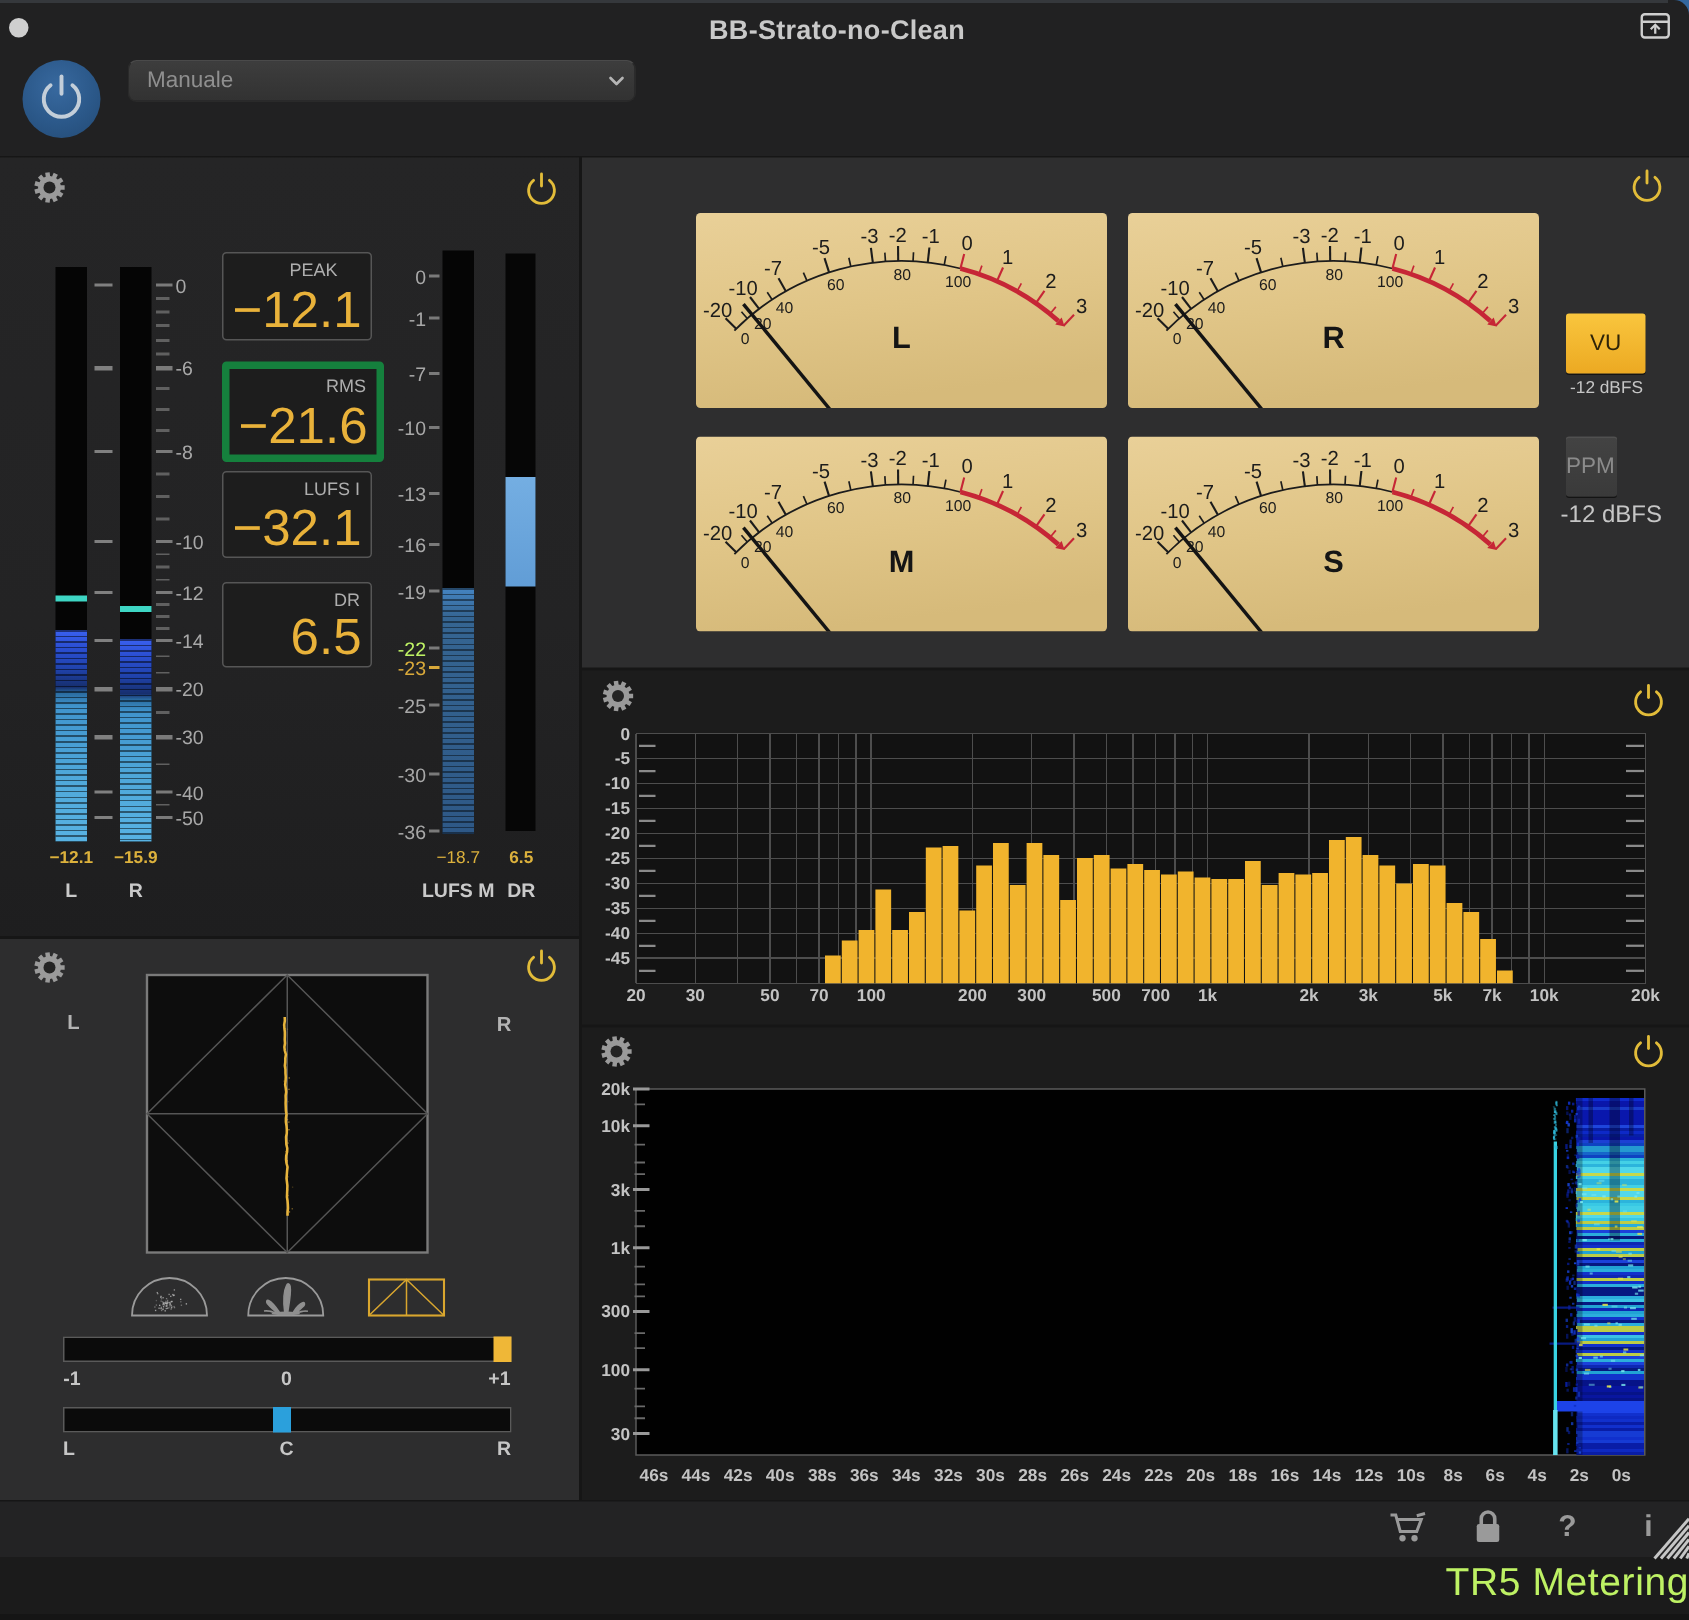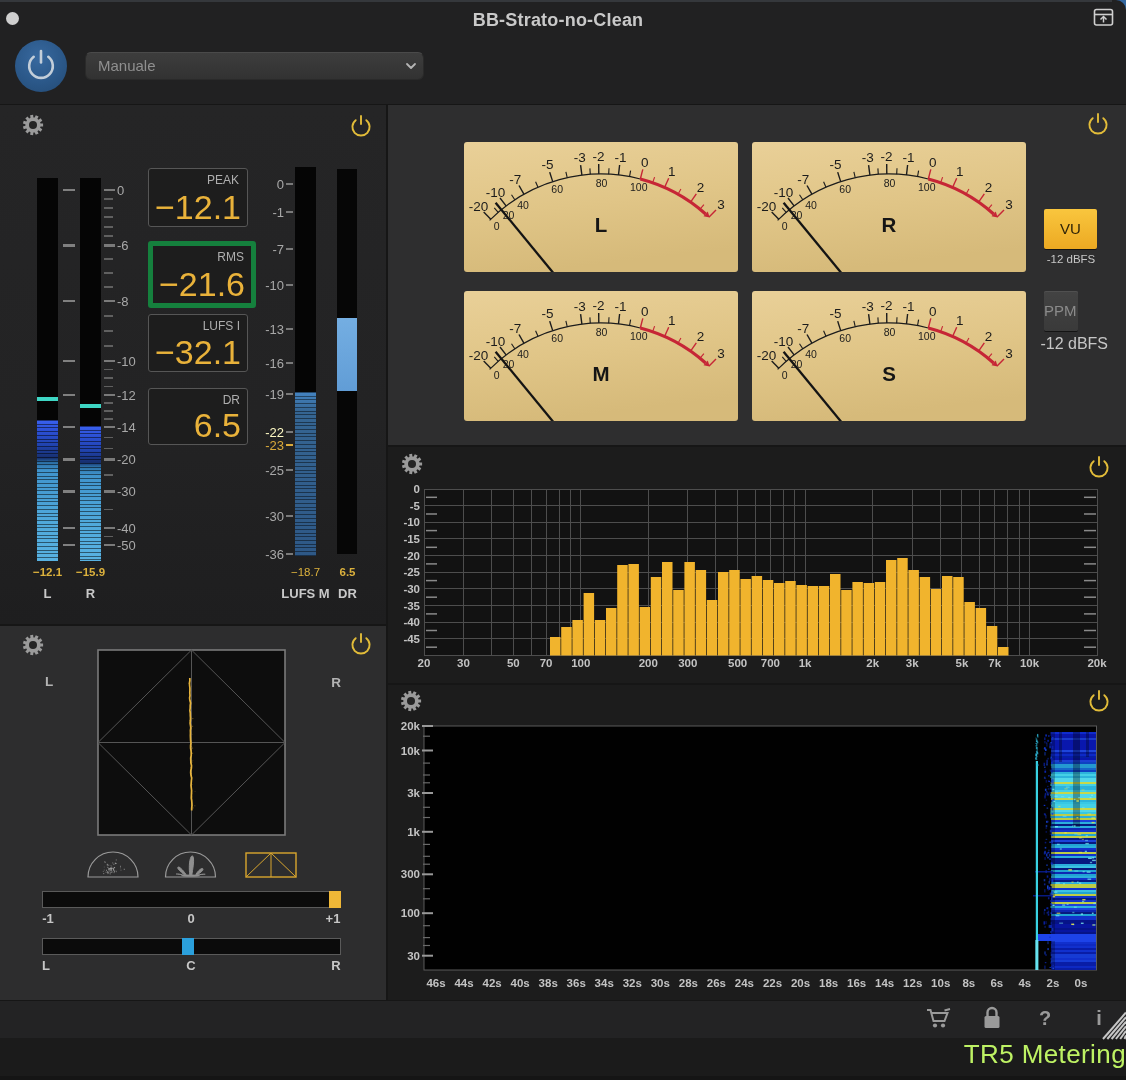--- a/index.html
+++ b/index.html
@@ -10,21 +10,21 @@
       <rect x="2.5" y="2.5" width="18" height="15.5" rx="2" fill="none" stroke="#cfcfcf" stroke-width="1.6"></rect>
       <line x1="3" y1="7.5" x2="20" y2="7.5" stroke="#cfcfcf" stroke-width="1.6"></line>
       <line x1="11.5" y1="15.5" x2="11.5" y2="10" stroke="#cfcfcf" stroke-width="1.5"></line>
       <polyline points="8.5,12.5 11.5,9.5 14.5,12.5" fill="none" stroke="#cfcfcf" stroke-width="1.5"></polyline>
     </svg>
 <div class="abs" style="left:15px;top:40px;width:52px;height:52px;border-radius:50%;background:radial-gradient(circle at 45% 35%, #38699f 0%, #2b5889 55%, #234a74 100%)"></div>
 <svg class="abs" style="left:15px;top:40px" width="52" height="52" viewBox="-26 -26 52 52">
       <path d="M7.3,-9.2 A11.8,11.8 0 1 1 -7.3,-9.2" fill="none" stroke="#c3ced9" stroke-width="2.6" stroke-linecap="round"></path>
       <line x1="0" y1="-15" x2="0" y2="-3.5" stroke="#c3ced9" stroke-width="2.6" stroke-linecap="round"></line>
     </svg>
-<div class="abs" style="left:85px;top:52px;width:337px;height:26px;border-radius:6px;background:linear-gradient(180deg,#3d3d3d,#323232);border:1px solid #2a2a2a;border-top-color:#4a4a4a">
+<div class="abs" style="left:85px;top:40px;width:337px;height:26px;border-radius:6px;background:linear-gradient(180deg,#3d3d3d,#323232);border:1px solid #2a2a2a;border-top-color:#4a4a4a">
       <div style="position:absolute;left:12px;top:4px;font-size:15px;color:#8f8f8f">Manuale</div>
       <svg style="position:absolute;right:5px;top:7px" width="14" height="12" viewBox="0 0 14 12">
         <polyline points="3,4 7,8 11,4" fill="none" stroke="#b5b5b5" stroke-width="1.8" stroke-linecap="round" stroke-linejoin="round"></polyline>
       </svg>
     </div>
 <div class="abs" style="left:0;top:105px;width:386px;height:519px;background:linear-gradient(180deg,#252526 0%,#232324 60%,#1e1e1f 100%)"></div>
 <div class="abs" style="left:0;top:626px;width:386px;height:374px;background:#2d2d2e"></div>
 <div class="abs" style="left:388px;top:105px;width:738px;height:340px;background:#2e2e2f"></div>
 <div class="abs" style="left:388px;top:447px;width:738px;height:236px;background:#1c1c1c"></div>
 <div class="abs" style="left:388px;top:685px;width:738px;height:315px;background:#1c1c1c"></div>
@@ -92,21 +92,21 @@
     <div class="abs" style="left:117px;top:419.5px;width:30px;font-size:13px;color:#a8a8a8">-14</div>
     <div class="abs" style="left:117px;top:452.0px;width:30px;font-size:13px;color:#a8a8a8">-20</div>
     <div class="abs" style="left:117px;top:484.0px;width:30px;font-size:13px;color:#a8a8a8">-30</div>
     <div class="abs" style="left:117px;top:520.5px;width:30px;font-size:13px;color:#a8a8a8">-40</div>
     <div class="abs" style="left:117px;top:537.5px;width:30px;font-size:13px;color:#a8a8a8">-50</div>
     <div class="abs" style="left:24px;top:566px;width:47px;text-align:center;font-size:11.5px;font-weight:bold;color:#dcb13c">−12.1</div>
     <div class="abs" style="left:67px;top:566px;width:47px;text-align:center;font-size:11.5px;font-weight:bold;color:#dcb13c">−15.9</div>
     <div class="abs" style="left:24px;top:586px;width:47px;text-align:center;font-size:13px;font-weight:bold;color:#c9c9c9">L</div>
     <div class="abs" style="left:67px;top:586px;width:47px;text-align:center;font-size:13px;font-weight:bold;color:#c9c9c9">R</div>
     <div class="abs" style="left:148px;top:168px;width:98px;height:57px;background:#1d1d1d;border:1px solid #565656;border-radius:3px">
-      <div style="position:absolute;right:8px;top:4px;font-size:12px;color:#aeaeae">PEAK</div>
+      <div style="position:absolute;right:22px;top:4px;font-size:12px;color:#aeaeae">PEAK</div>
       <div style="position:absolute;right:6px;bottom:-1px;font-size:34px;color:#e9b23a">−12.1</div>
     </div>
     <div class="abs" style="left:148px;top:241px;width:98px;height:57px;background:#1d1d1d;border:5px solid #15803d;border-radius:3px">
       <div style="position:absolute;right:7px;top:4px;font-size:12px;color:#aeaeae">RMS</div>
       <div style="position:absolute;right:6px;bottom:-1px;font-size:34px;color:#e9b23a">−21.6</div>
     </div>
     <div class="abs" style="left:148px;top:314px;width:98px;height:56px;background:#1d1d1d;border:1px solid #565656;border-radius:3px">
       <div style="position:absolute;right:7px;top:4px;font-size:12px;color:#aeaeae">LUFS I</div>
       <div style="position:absolute;right:6px;bottom:-1px;font-size:34px;color:#e9b23a">−32.1</div>
     </div>
@@ -121,21 +121,21 @@
     <div class="abs" style="left:254px;top:241.5px;width:30px;text-align:right;font-size:13px;color:#a8a8a8">-7</div>
     <div class="abs" style="left:286px;top:247.8px;width:7px;height:2.4px;background:#7a7a7a"></div>
     <div class="abs" style="left:254px;top:277.5px;width:30px;text-align:right;font-size:13px;color:#a8a8a8">-10</div>
     <div class="abs" style="left:286px;top:283.8px;width:7px;height:2.4px;background:#7a7a7a"></div>
     <div class="abs" style="left:254px;top:321.5px;width:30px;text-align:right;font-size:13px;color:#a8a8a8">-13</div>
     <div class="abs" style="left:286px;top:327.8px;width:7px;height:2.4px;background:#7a7a7a"></div>
     <div class="abs" style="left:254px;top:355.5px;width:30px;text-align:right;font-size:13px;color:#a8a8a8">-16</div>
     <div class="abs" style="left:286px;top:361.8px;width:7px;height:2.4px;background:#7a7a7a"></div>
     <div class="abs" style="left:254px;top:386.5px;width:30px;text-align:right;font-size:13px;color:#a8a8a8">-19</div>
     <div class="abs" style="left:286px;top:392.8px;width:7px;height:2.4px;background:#7a7a7a"></div>
-    <div class="abs" style="left:254px;top:424.5px;width:30px;text-align:right;font-size:13px;color:#fef9c3">-22</div>
+    <div class="abs" style="left:254px;top:424.5px;width:30px;text-align:right;font-size:13px;color:#bef264">-22</div>
     <div class="abs" style="left:286px;top:430.8px;width:7px;height:2.4px;background:#7a7a7a"></div>
     <div class="abs" style="left:254px;top:437.5px;width:30px;text-align:right;font-size:13px;color:#d9a93a">-23</div>
     <div class="abs" style="left:286px;top:443.8px;width:7px;height:2.4px;background:#d9a93a"></div>
     <div class="abs" style="left:254px;top:462.5px;width:30px;text-align:right;font-size:13px;color:#a8a8a8">-25</div>
     <div class="abs" style="left:286px;top:468.8px;width:7px;height:2.4px;background:#7a7a7a"></div>
     <div class="abs" style="left:254px;top:508.5px;width:30px;text-align:right;font-size:13px;color:#a8a8a8">-30</div>
     <div class="abs" style="left:286px;top:514.8px;width:7px;height:2.4px;background:#7a7a7a"></div>
     <div class="abs" style="left:254px;top:546.5px;width:30px;text-align:right;font-size:13px;color:#a8a8a8">-36</div>
     <div class="abs" style="left:286px;top:552.8px;width:7px;height:2.4px;background:#7a7a7a"></div>
     <div class="abs" style="left:295px;top:167px;width:21px;height:389px;background:#050505"></div>

